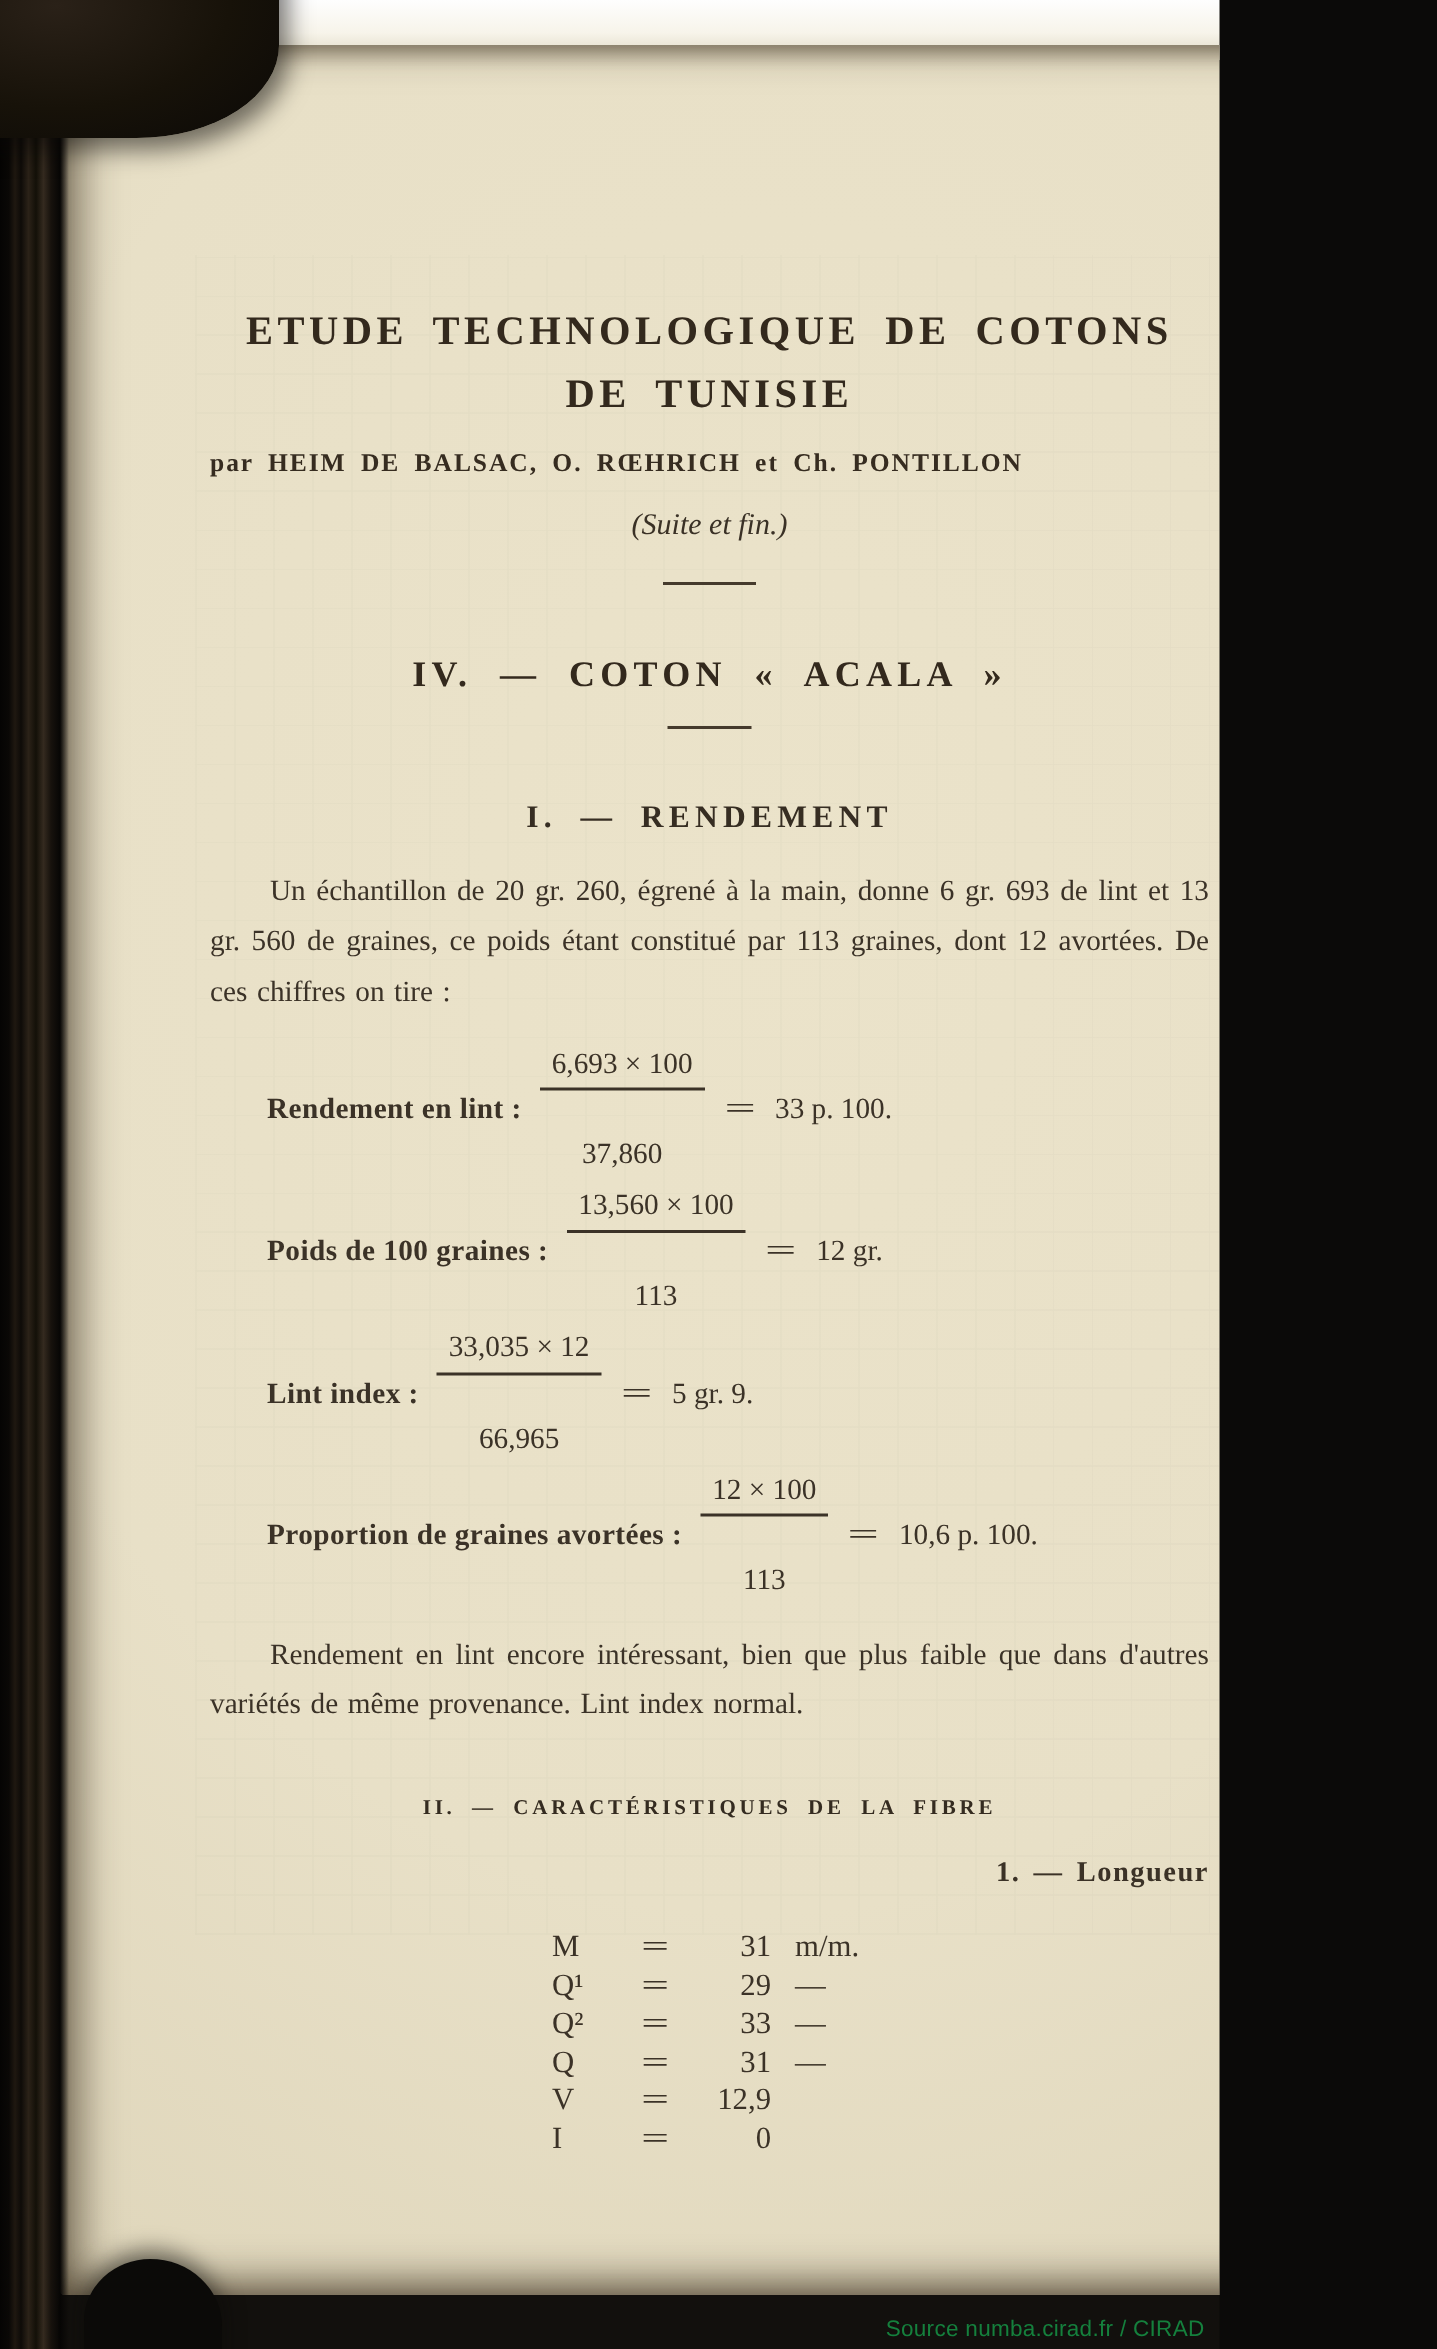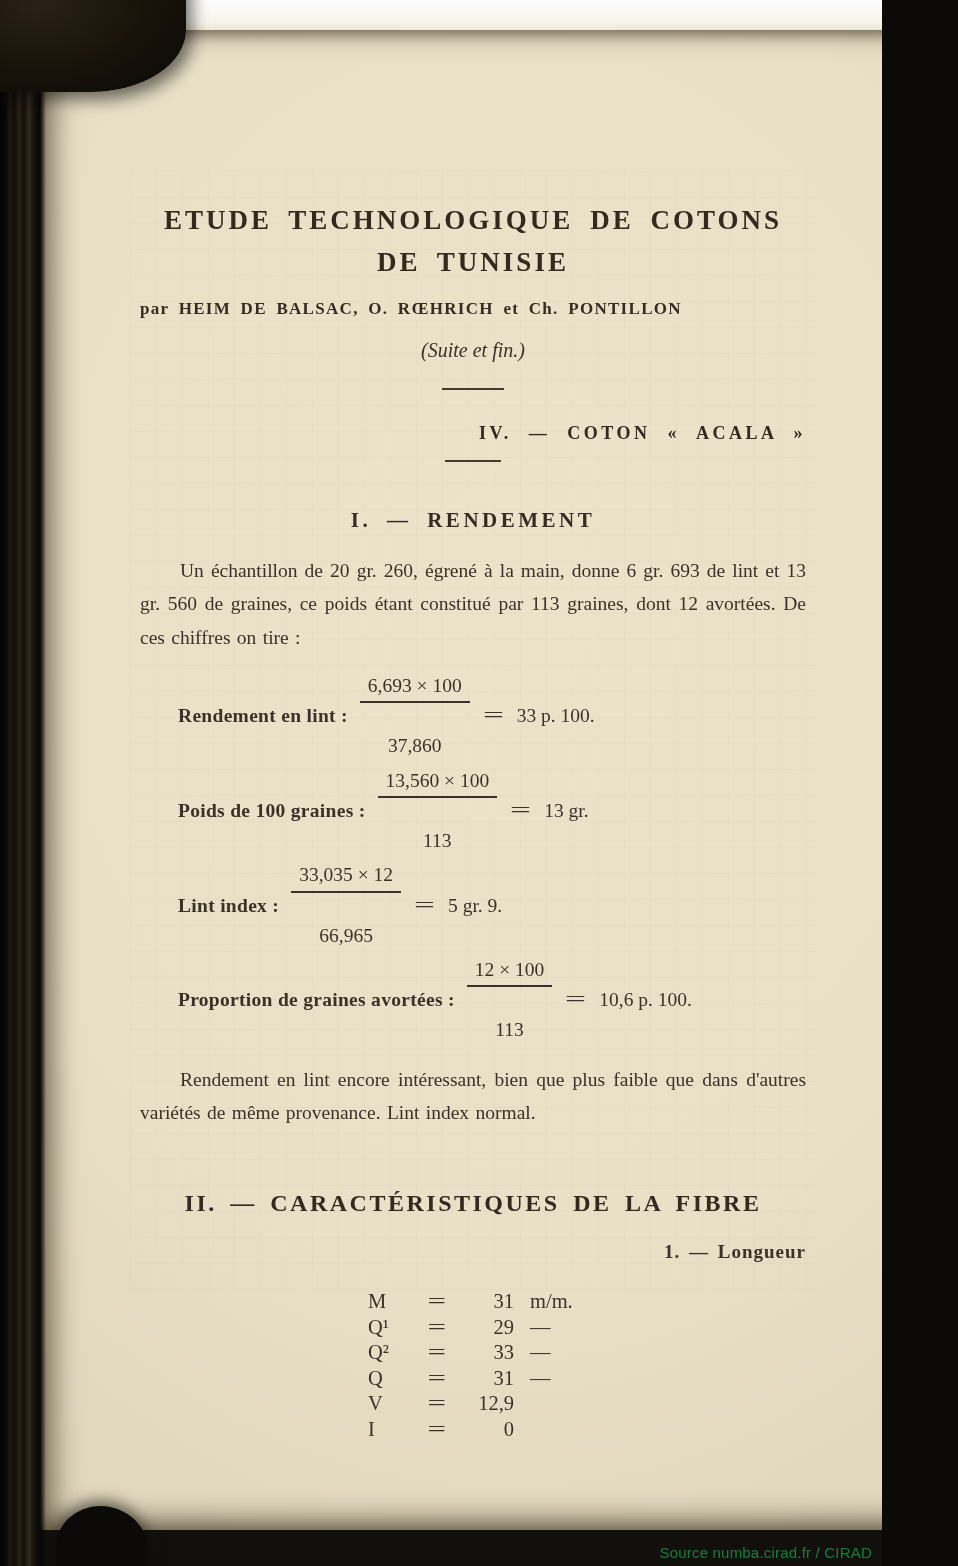--- a/index.html
+++ b/index.html
@@ -1,17 +1,17 @@
 <!DOCTYPE html>
 <html><head>
 <meta charset="utf-8">
 <style>
   html, body { margin: 0; padding: 0; background: #0b0a09; }
   .scan {
-    position: relative; width: 882px; height: 1566px; overflow: hidden;
+    position: relative; width: 813px; height: 1566px; overflow: hidden;
     background: #12100d;
     font-family: "Liberation Serif", "DejaVu Serif", serif;
     text-decoration: underline;
   }
   .top-sheet {
     position: absolute; left: 146px; top: 0; width: 812px; height: 40px;
     background: linear-gradient(180deg, #fefefe 0%, #f7f4ea 55%, #ddd7c2 100%);
   }
   .page {
     position: absolute; left: 40px; top: 30px; width: 896px; height: 1500px;
@@ -55,40 +55,40 @@
 
   .title { font-size: 27px; font-weight: bold; letter-spacing: 3px; word-spacing: 7px;
     text-align: center; line-height: 1.55; color: #33291d; }
   .byline { margin-top: 15px; font-size: 17px; font-weight: bold;
     letter-spacing: 1.3px; word-spacing: 4px; color: #362c20; }
   .suite { margin-top: 20px; text-align: center; font-style: italic; font-size: 20px; color: #3a3126; }
 
   hr.rule { width: 62px; border: 0; border-top: 2.5px solid #453a2c; margin: 26px auto 0; }
   hr.rule.thin { border-top-width: 2px; width: 56px; margin-top: 16px; }
 
-  .h-iv { margin-top: 33px; text-align: right; font-size: 18px; font-weight: bold;
+  .h-iv { margin-top: 47px; text-align: center; font-size: 24px; font-weight: bold;
     letter-spacing: 3.5px; word-spacing: 9px; color: #33291d; }
   .h-i { margin-top: 46px; text-align: center; font-size: 21px;
     letter-spacing: 3.5px; word-spacing: 7px; color: #362d22; }
 
   .para { margin-top: 20px; font-size: 19.5px; line-height: 1.72; text-align: justify;
     text-indent: 40px; word-spacing: 1.5px; }
 
   .formulas { margin-top: 14px; }
   .formula { display: flex; align-items: center; margin: 10px 0 10px 38px; font-size: 19.5px; }
   .f-label { font-weight: bold; margin-right: 12px; white-space: nowrap; letter-spacing: .3px; }
   .frac { display: inline-flex; flex-direction: column; align-items: center; line-height: 1.25; gap: 28px; }
   .frac .num { padding: 0 8px 3px; border-bottom: 2px solid #3b3227; }
   .frac .den { padding-top: 3px; }
   .eq { display: inline-block; transform: scale(1.9, 1.05); margin: 0 18px; }
   .f-result { white-space: nowrap; }
   .fibres { margin: 14px 0 0 38px; font-size: 19.5px; }
   .fibres .f-label { margin-right: 8px; }
 
-  .h-ii { margin-top: 60px; text-align: center; font-size: 24px;
+  .h-ii { margin-top: 44px; text-align: center; font-size: 14px;
     letter-spacing: 2.5px; word-spacing: 5px; color: #342b20; }
   .h-long { margin-top: 24px; text-align: right; font-size: 19px; font-weight: bold;
     letter-spacing: 1px; word-spacing: 3px; }
 
   .ltable { margin: 26px 0 0 228px; font-size: 20.5px; }
   .lrow { display: grid; grid-template-columns: 46px 46px 54px 90px; align-items: center; height: 25.5px; }
   .lrow .sym { justify-self: start; }
   .lrow .leq { justify-self: center; display: inline-block; transform: scale(1.6, 1); }
   .lrow .val { justify-self: end; }
   .lrow .unit { justify-self: start; padding-left: 16px; }
@@ -133,21 +133,21 @@
           <span class="f-result">33 p. 100.</span>
         </div>
 
         <div class="formula">
           <span class="f-label">Poids de 100 graines :</span>
           <span class="frac">
             <span class="num">13,560 × 100</span>
             <span class="den">113</span>
           </span>
           <span class="eq">=</span>
-          <span class="f-result">13 gr.</span>
+          <span class="f-result">12 gr.</span>
         </div>
 
         <div class="formula">
           <span class="f-label">Lint index :</span>
           <span class="frac">
             <span class="num">33,035 × 12</span>
             <span class="den">66,965</span>
           </span>
           <span class="eq">=</span>
           <span class="f-result">5 gr. 9.</span>

